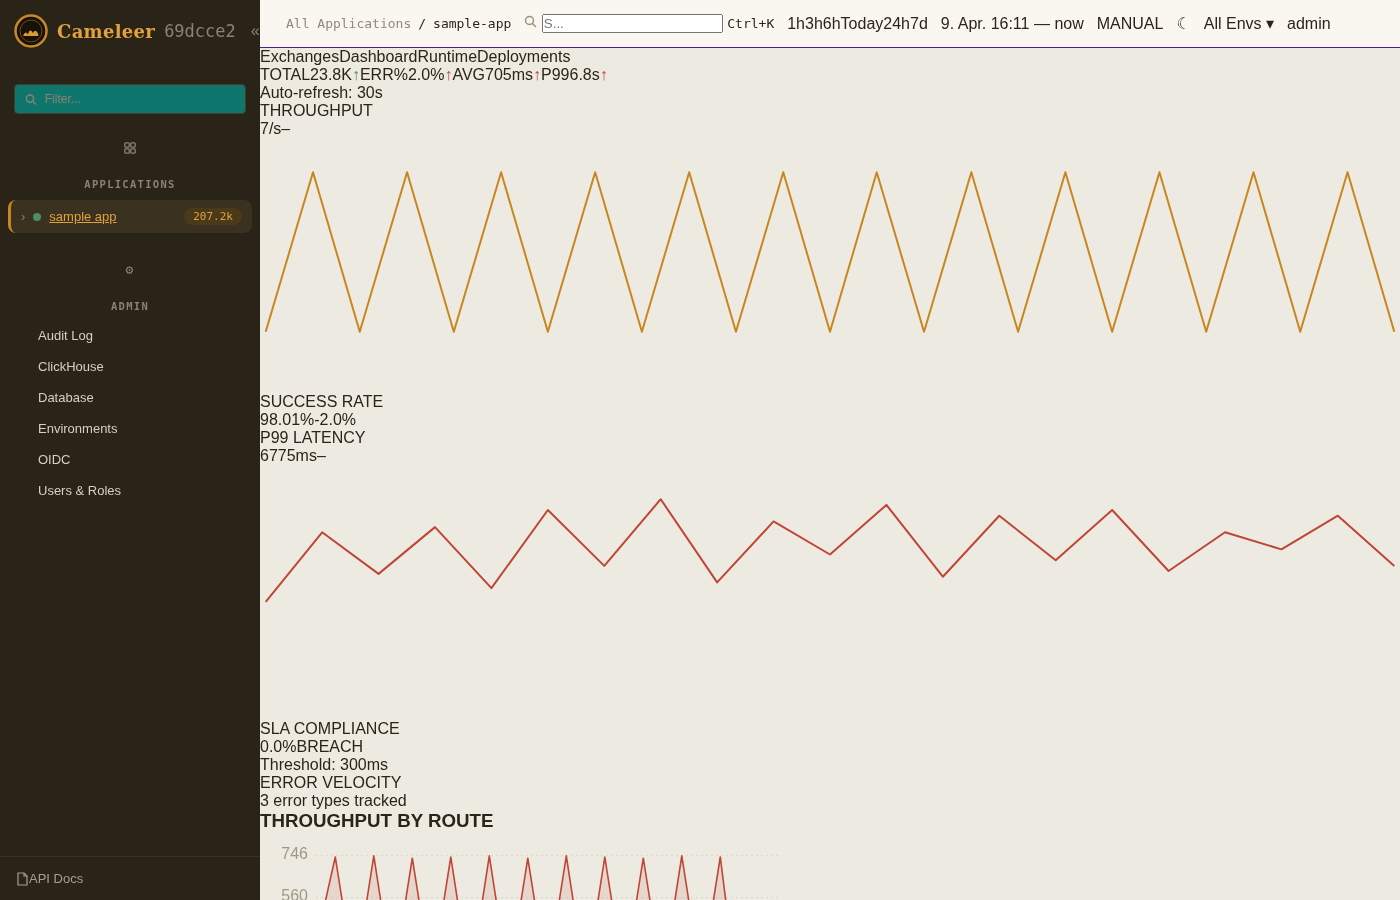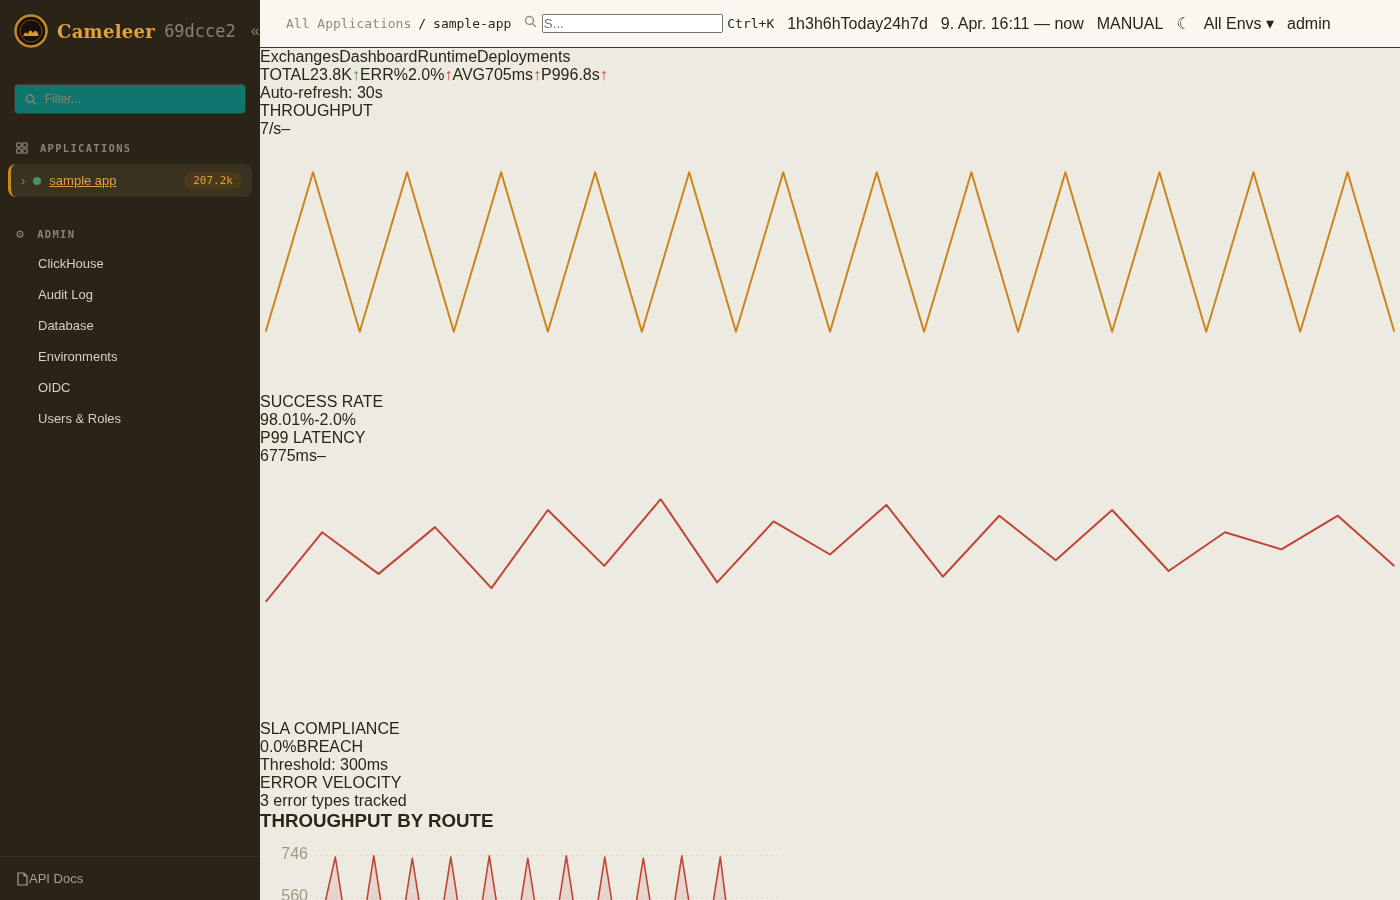--- a/index.html
+++ b/index.html
@@ -13,21 +13,21 @@
   
   .sidebar { width:260px; flex-shrink:0; background:#2a2318; color:#cfc4ae; display:flex; flex-direction:column; }
   .sb-head { display:flex; align-items:center; gap:9px; padding:14px 14px 16px 14px; }
   .logo { width:34px; height:34px; display:inline-flex; }
   .brand { font-family:"DejaVu Serif", serif; font-size:18px; font-weight:700; color:#dfa23c; letter-spacing:.3px; }
   .ver { font-family:"DejaVu Sans Mono", monospace; font-size:17px; color:#8d8170; }
   .collapse { margin-left:auto; color:#8d8170; font-size:16px; cursor:pointer; padding:2px 6px; }
   .filter-wrap { margin:20px 14px 20px 14px; display:flex; align-items:center; gap:8px; background:#0f766e; border:1px solid #463b28; border-radius:4px; padding:7px 10px; }
   .filter-wrap input { background:transparent; border:none; color:#cfc4ae; font-size:12px; width:100%; font-family:"Liberation Sans",sans-serif; }
   .filter-wrap input::placeholder { color:#8d8170; }
-  .section { display:flex; align-items:center; gap:12px; padding:8px 16px; font-family:"DejaVu Sans Mono", monospace; font-size:10.5px; font-weight:700; letter-spacing:1.3px; color:#8d8170; }
+  .section { display:flex; align-items:center; gap:24px; padding:8px 16px; font-family:"DejaVu Sans Mono", monospace; font-size:10.5px; font-weight:700; letter-spacing:1.3px; color:#8d8170;flex-direction:column; }
   .admin-sec { margin-top:20px; }
   .gear { font-size:13px; line-height:1; }
   .app-row { display:flex; align-items:center; gap:8px; margin:2px 8px; padding:8px 10px; border-radius:8px; background:#3b3120; border-left:3px solid #c9861f; color:#dfa23c; font-size:13px; cursor:pointer; }
   .chev { color:#8d8170; font-size:13px; }
   .status-dot { width:8px; height:8px; border-radius:50%; background:#4a9160; }
   .app-label { flex:1;text-decoration:underline; }
   .badge { background:#4a3a1a; color:#dfa23c; font-family:"DejaVu Sans Mono", monospace; font-size:11px; padding:2px 9px; border-radius:10px; }
   .admin-item { padding:8px 16px 8px 38px; font-size:13px; color:#d9cfba; cursor:pointer; }
   .sb-foot { margin-top:auto; display:flex; align-items:center; padding:14px 16px; border-top:1px solid #3a3122; color:#a99e8a; font-size:13px; cursor:pointer; }
 
@@ -161,22 +161,22 @@
       <span class="status-dot"></span>
       <span class="app-label">sample app</span>
       <span class="badge">207.2k</span>
     </div>
 
     <div class="section admin-sec">
       <span class="gear">⚙</span>
       <span>ADMIN</span>
     </div>
     <nav class="admin-nav">
+        <div class="admin-item">Audit Log</div>
         <div class="admin-item">ClickHouse</div>
-        <div class="admin-item">Audit Log</div>
         <div class="admin-item">Database</div>
         <div class="admin-item">Environments</div>
         <div class="admin-item">OIDC</div>
         <div class="admin-item">Users &amp; Roles</div>
       </nav>
 
     <div class="sb-foot">
       <svg width="13" height="14" viewBox="0 0 13 14" fill="none" stroke="#a99e8a" stroke-width="1.2">
         <path d="M2 1 h6 l3 3 v9 h-9 z"></path>
           <path d="M8 1 v3 h3"></path>

